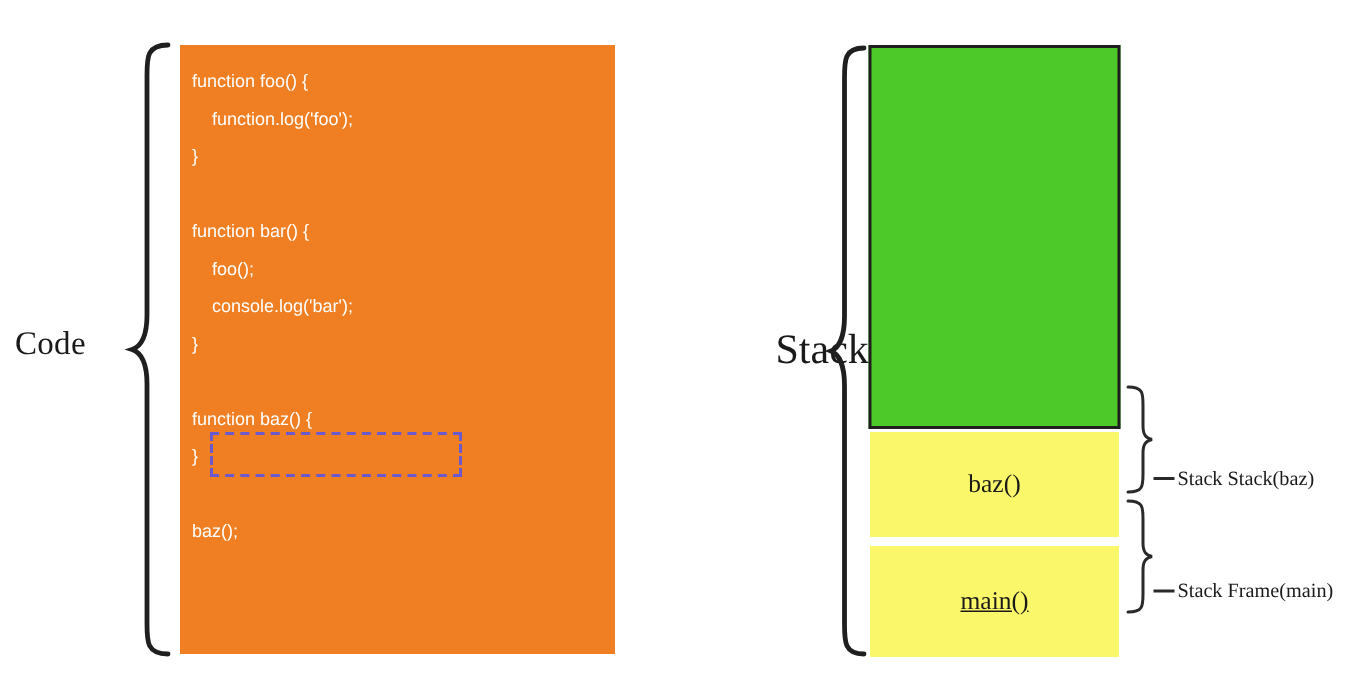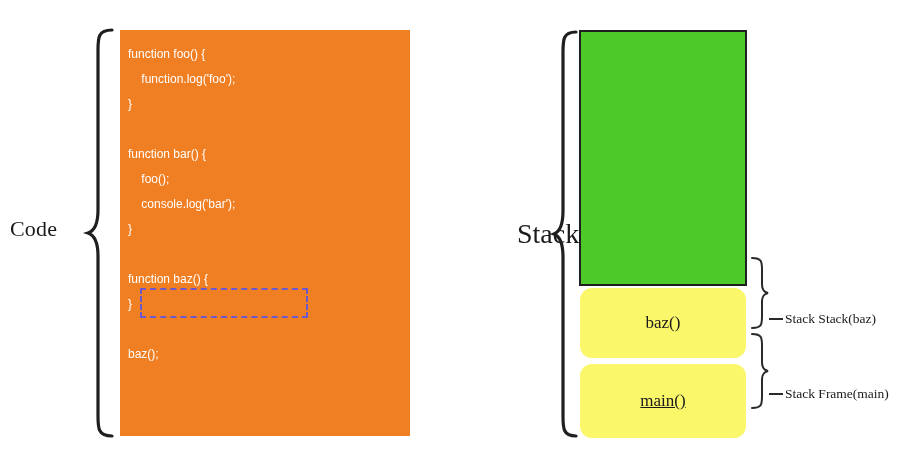--- a/index.html
+++ b/index.html
@@ -124,21 +124,20 @@
     position: absolute;
     left: 1px;
     width: 166px;
     background: #faf76a;
     box-sizing: border-box;
     display: flex;
     align-items: center;
     justify-content: center;
     color: #1a1a1a;
     font-size: 17px;
-    border-radius: 12px;
   }
   .stack-frame.baz { top: 258px; height: 70px; }
   .stack-frame.main { top: 334px; height: 74px; text-decoration: underline; }
 
   
   .brace-frame {
     position: absolute;
     width: 20px;
   }
   .brace-frame.baz  { left: 750px; top: 256px;  height: 74px; }

